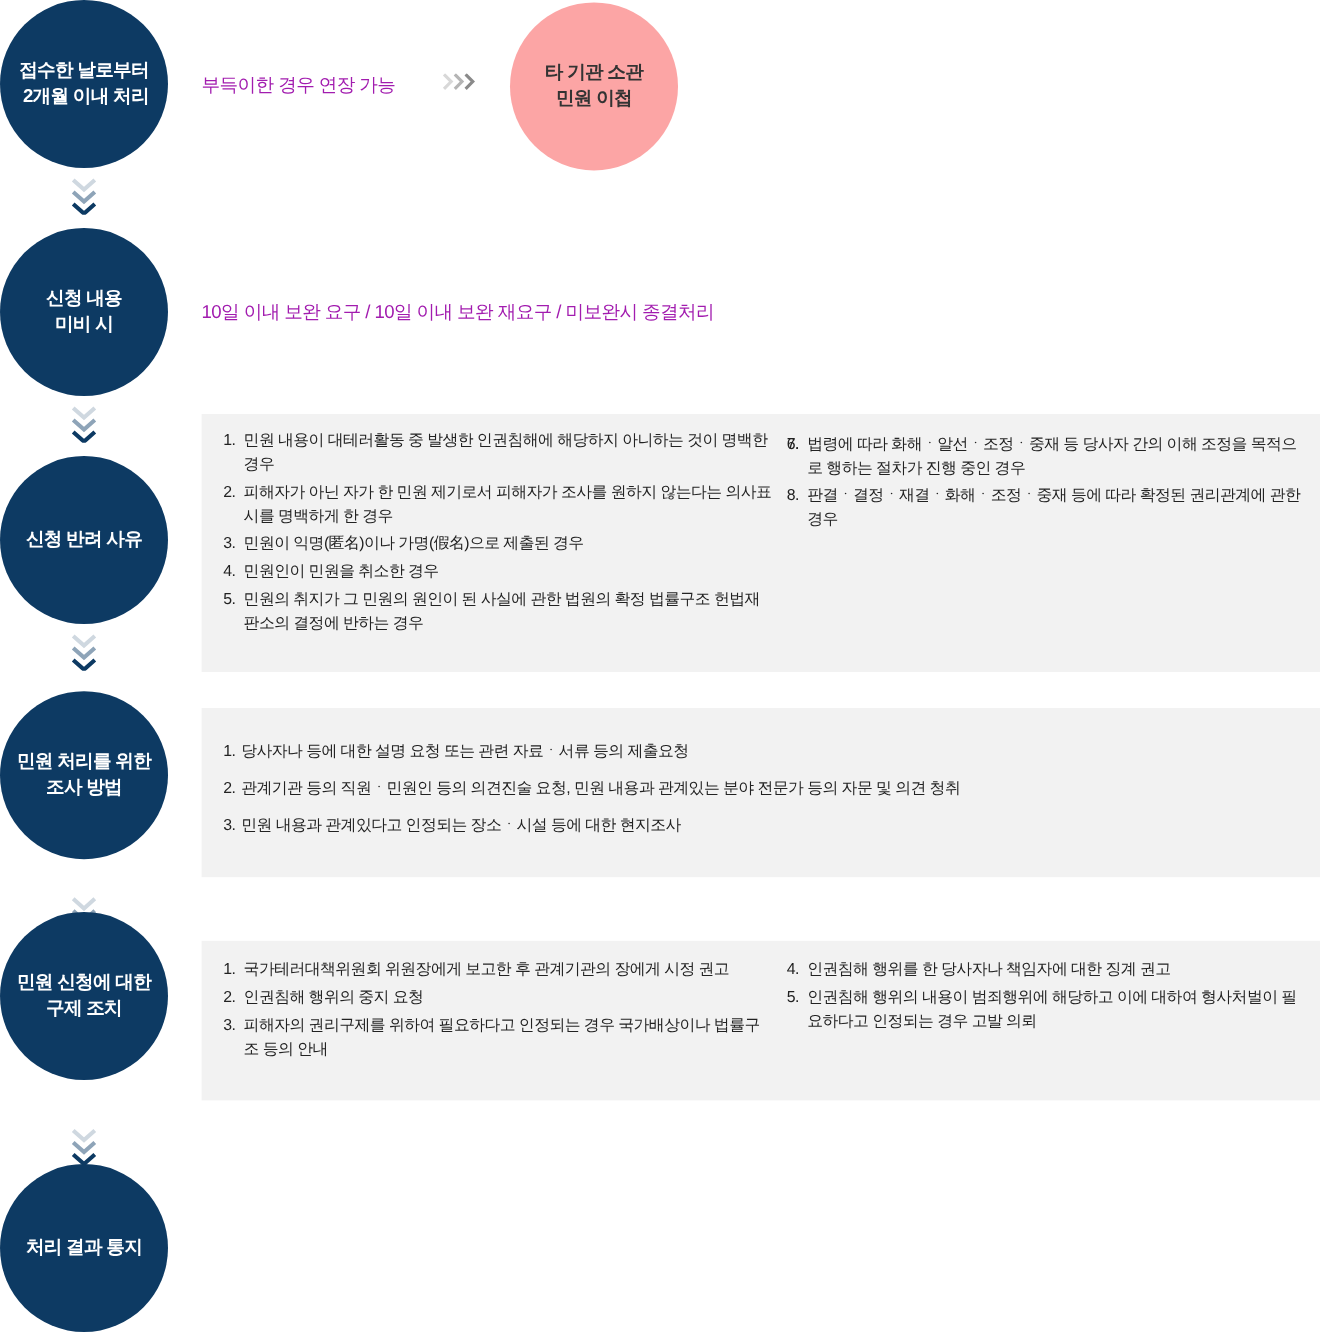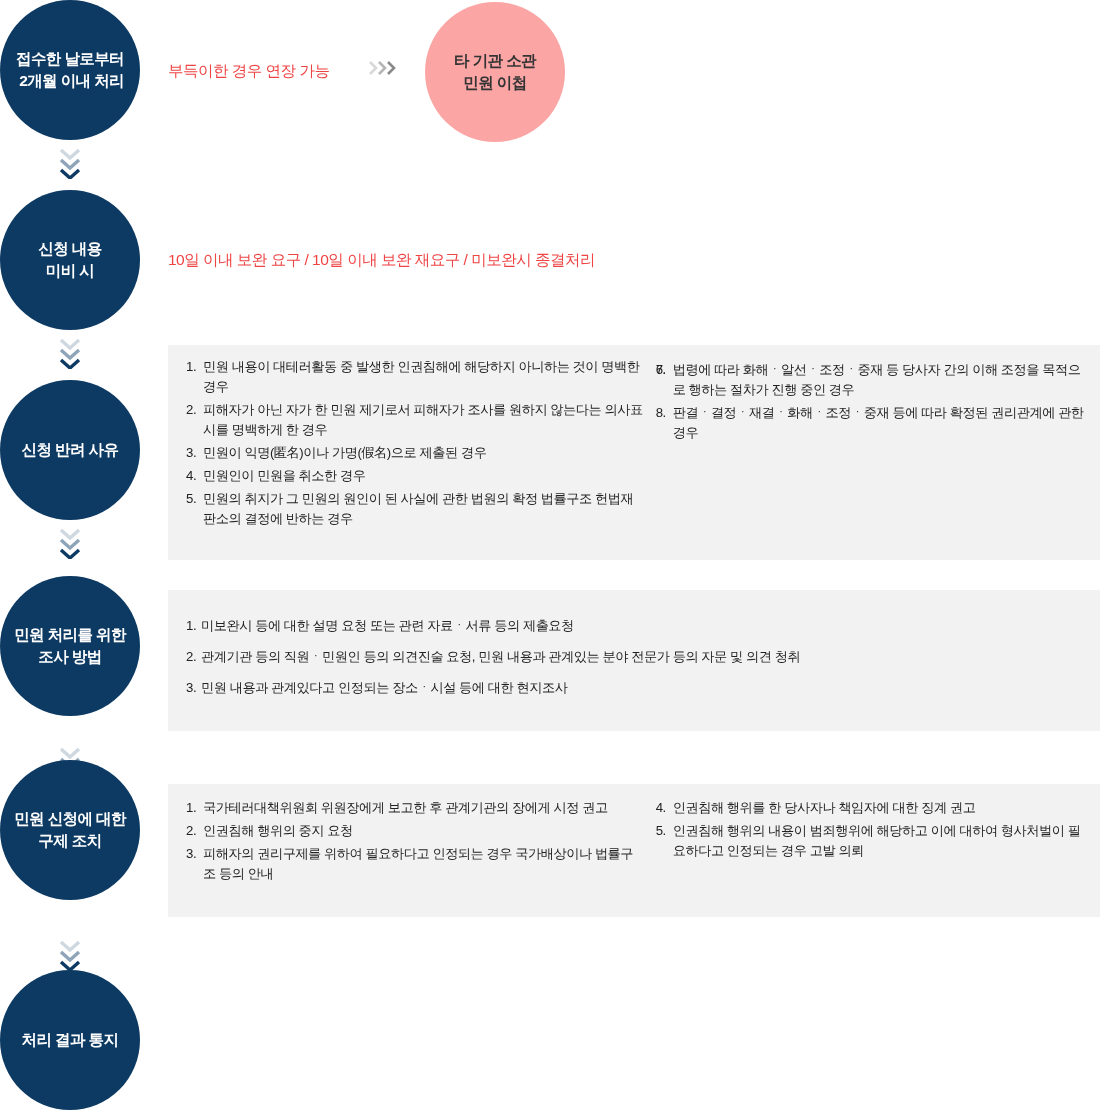--- a/index.html
+++ b/index.html
@@ -67,21 +67,21 @@
     position: absolute;
     display: flex;
     align-items: center;
   }
 
   
   .note {
     position: absolute;
     font-size: 15.5px;
     letter-spacing: -0.5px;
-    color: #ef4444;
+    color: #a21caf;
     white-space: nowrap;
   }
 
   
   .panel {
     position: absolute;
     background: #f2f2f2;
     box-sizing: border-box;
   }
   .panel-inner {
@@ -223,21 +223,21 @@
   <div class="circle-label">민원 처리를 위한
 조사 방법</div>
 </div>
 
 <div class="panel" style="left:168px; top:590px; width:932px; height:141px;">
   <div class="panel-inner" style="padding:26px 14px 0 18px;">
     <div class="col" style="width:900px;">
       <ol class="items wide">
         <li>
           <span class="num">1.</span>
-          <span>미보완시 등에 대한 설명 요청 또는 관련 자료ㆍ서류 등의 제출요청</span>
+          <span>당사자나 등에 대한 설명 요청 또는 관련 자료ㆍ서류 등의 제출요청</span>
         </li>
         <li>
           <span class="num">2.</span>
           <span>관계기관 등의 직원ㆍ민원인 등의 의견진술 요청, 민원 내용과 관계있는 분야 전문가 등의 자문 및 의견 청취</span>
         </li>
         <li>
           <span class="num">3.</span>
           <span>민원 내용과 관계있다고 인정되는 장소ㆍ시설 등에 대한 현지조사</span>
         </li>
       </ol>

